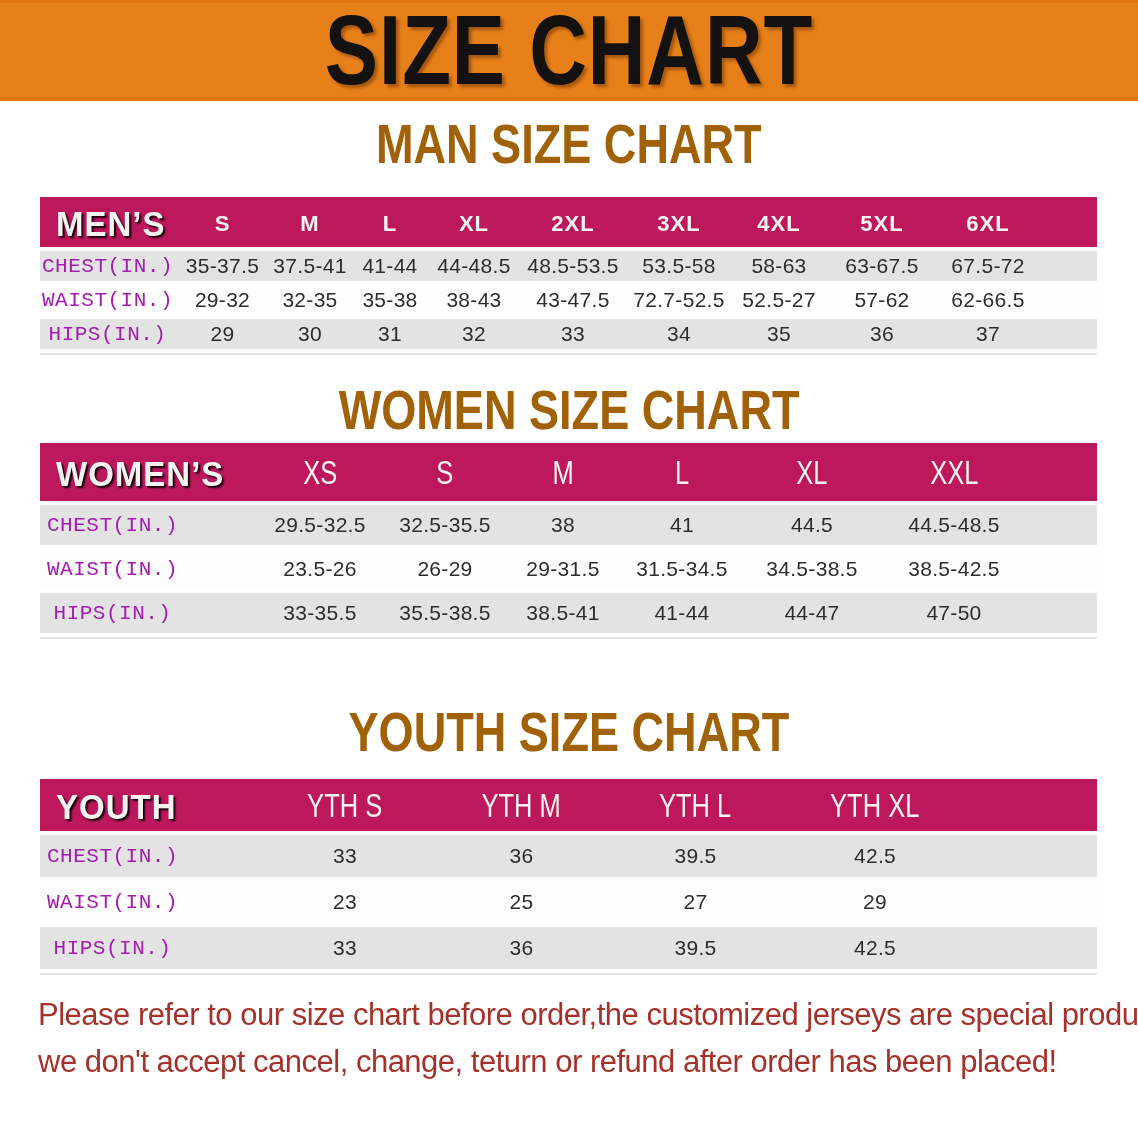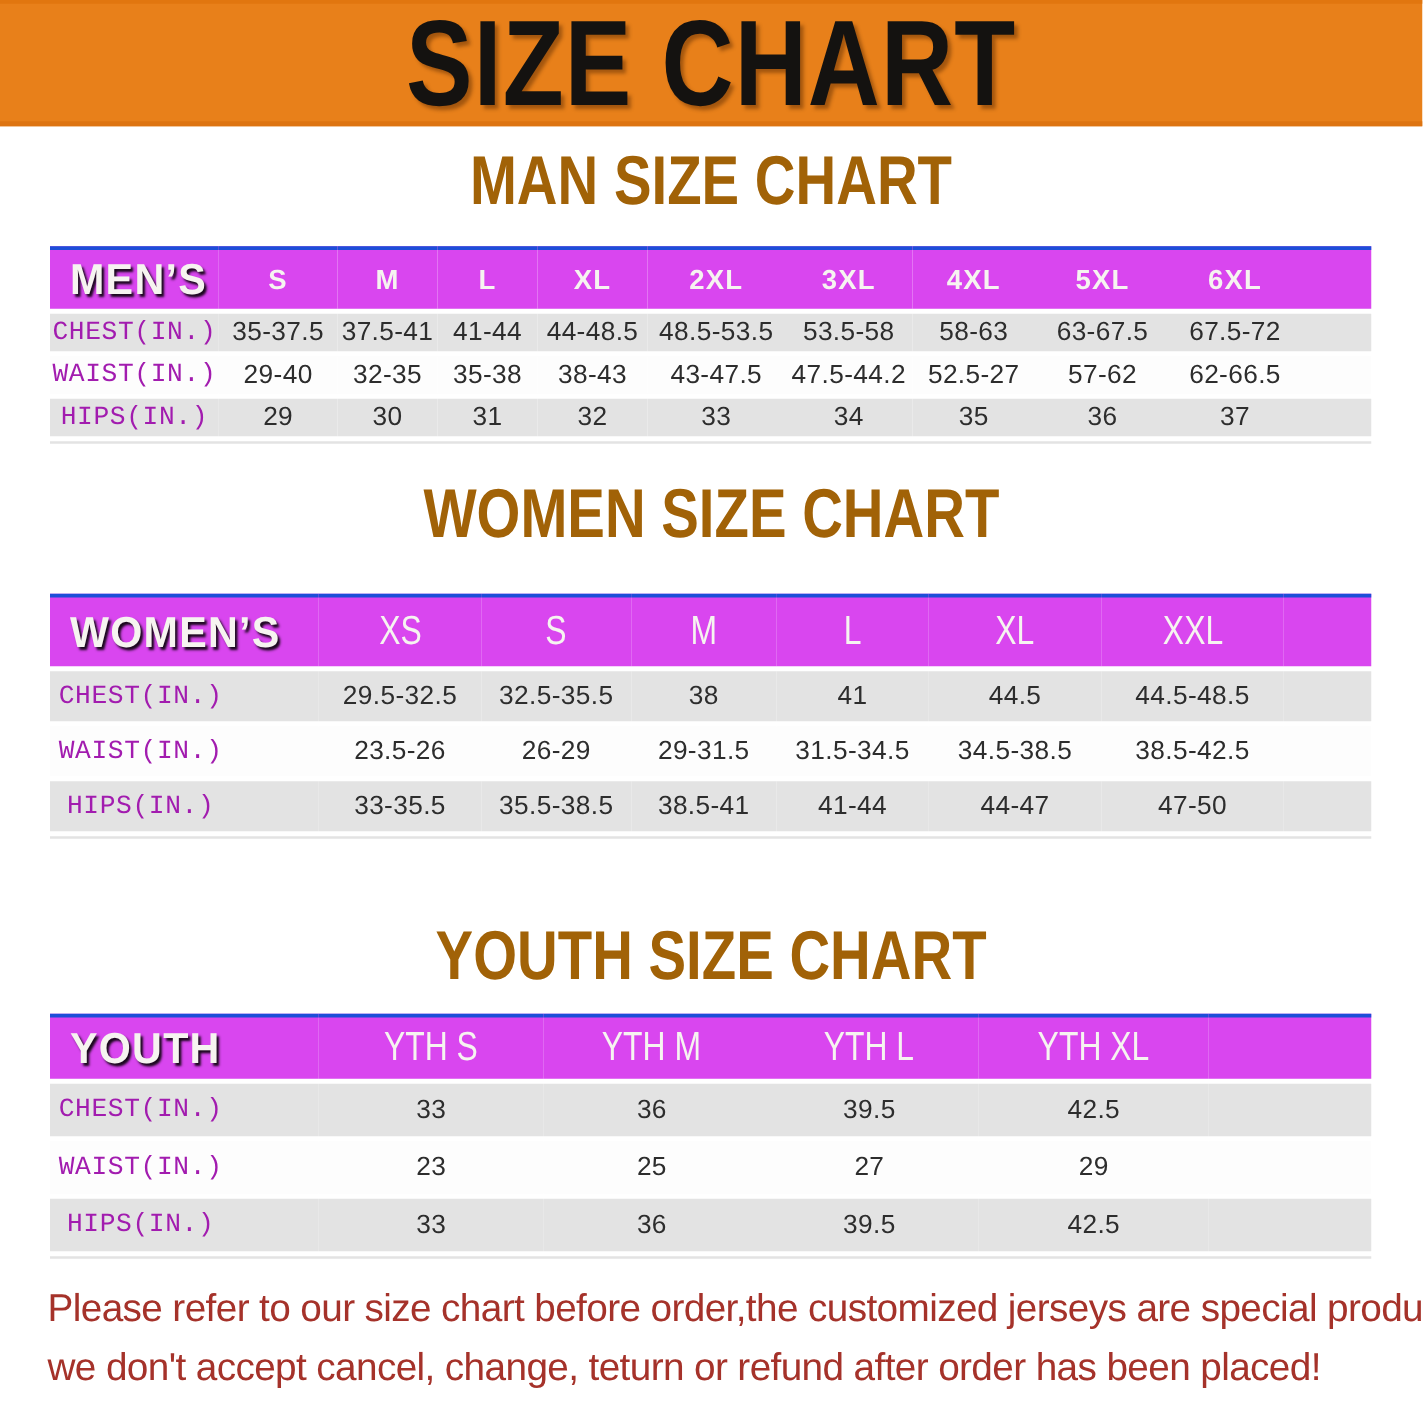--- a/index.html
+++ b/index.html
@@ -27,32 +27,32 @@
     white-space: nowrap;
   }
   
   h2.section-title {
     margin: 0; text-align: center;
     font-size: 46px; font-weight: bold; color: #a16207;
     line-height: 50px; letter-spacing: 0px;
   }
   h2.section-title > span { display: inline-block; transform: scale(0.98, 1.2); white-space: nowrap; }
   h2.title-men   { margin-top: 18px; margin-bottom: 24px; }
-  h2.title-women { margin-top: 30px; margin-bottom: 36px; }
+  h2.title-women { margin-top: 30px; margin-bottom: 4px; }
   h2.title-youth { margin-top: 68px; margin-bottom: 18px; }
   
   table.size-table {
     width: 1057px; margin-left: 40px;
     table-layout: fixed;
     border-collapse: separate; border-spacing: 0 4px;
     border-bottom: 2px solid #e3e3e3;
   }
   table.size-table thead th {
-    background: #d946ef; color: #f6f4f0;
-    border-top: 3px solid #1d4ed8;
+    background: #be185d; color: #f6f4f0;
+    border-top: 3px solid #be185d;
     vertical-align: middle; text-align: center;
     padding: 0;
   }
   table.size-table thead th.grp-cell { text-align: left; padding-left: 16px; }
   .grp {
     display: inline-block;
     font-weight: bold; font-size: 33px; letter-spacing: 1px;
     transform: scaleY(1.05);
     text-shadow: 2px 2px 2px rgba(0,0,0,0.9);
     white-space: nowrap;
@@ -135,26 +135,26 @@
         <td>44-48.5</td>
         <td>48.5-53.5</td>
         <td>53.5-58</td>
         <td>58-63</td>
         <td>63-67.5</td>
         <td>67.5-72</td>
         <td colspan="1"></td>
       </tr>
       <tr>
         <td class="row-label">WAIST(IN.)</td>
-        <td>29-40</td>
+        <td>29-32</td>
         <td>32-35</td>
         <td>35-38</td>
         <td>38-43</td>
         <td>43-47.5</td>
-        <td>47.5-44.2</td>
+        <td>72.7-52.5</td>
         <td>52.5-27</td>
         <td>57-62</td>
         <td>62-66.5</td>
         <td colspan="1"></td>
       </tr>
       <tr>
         <td class="row-label">HIPS(IN.)</td>
         <td>29</td>
         <td>30</td>
         <td>31</td>

